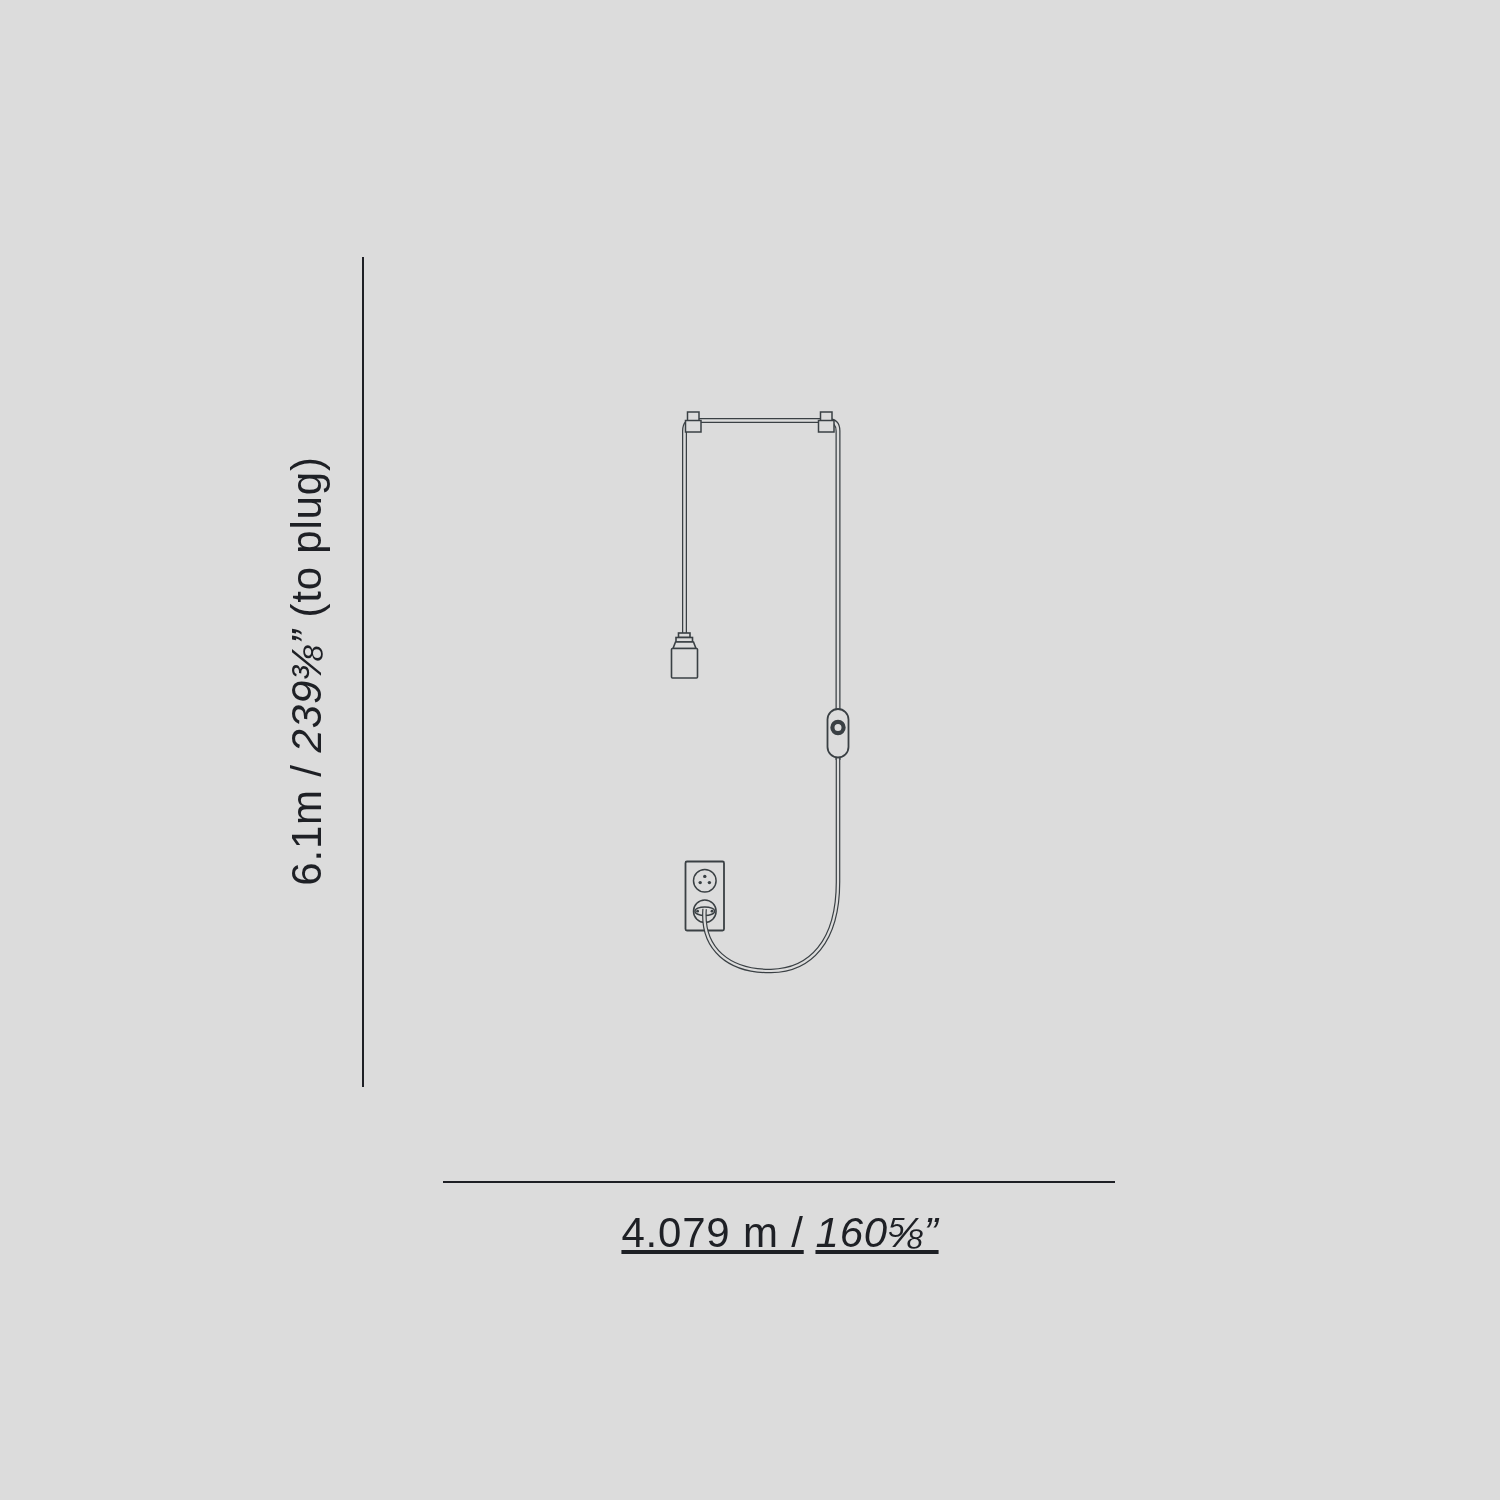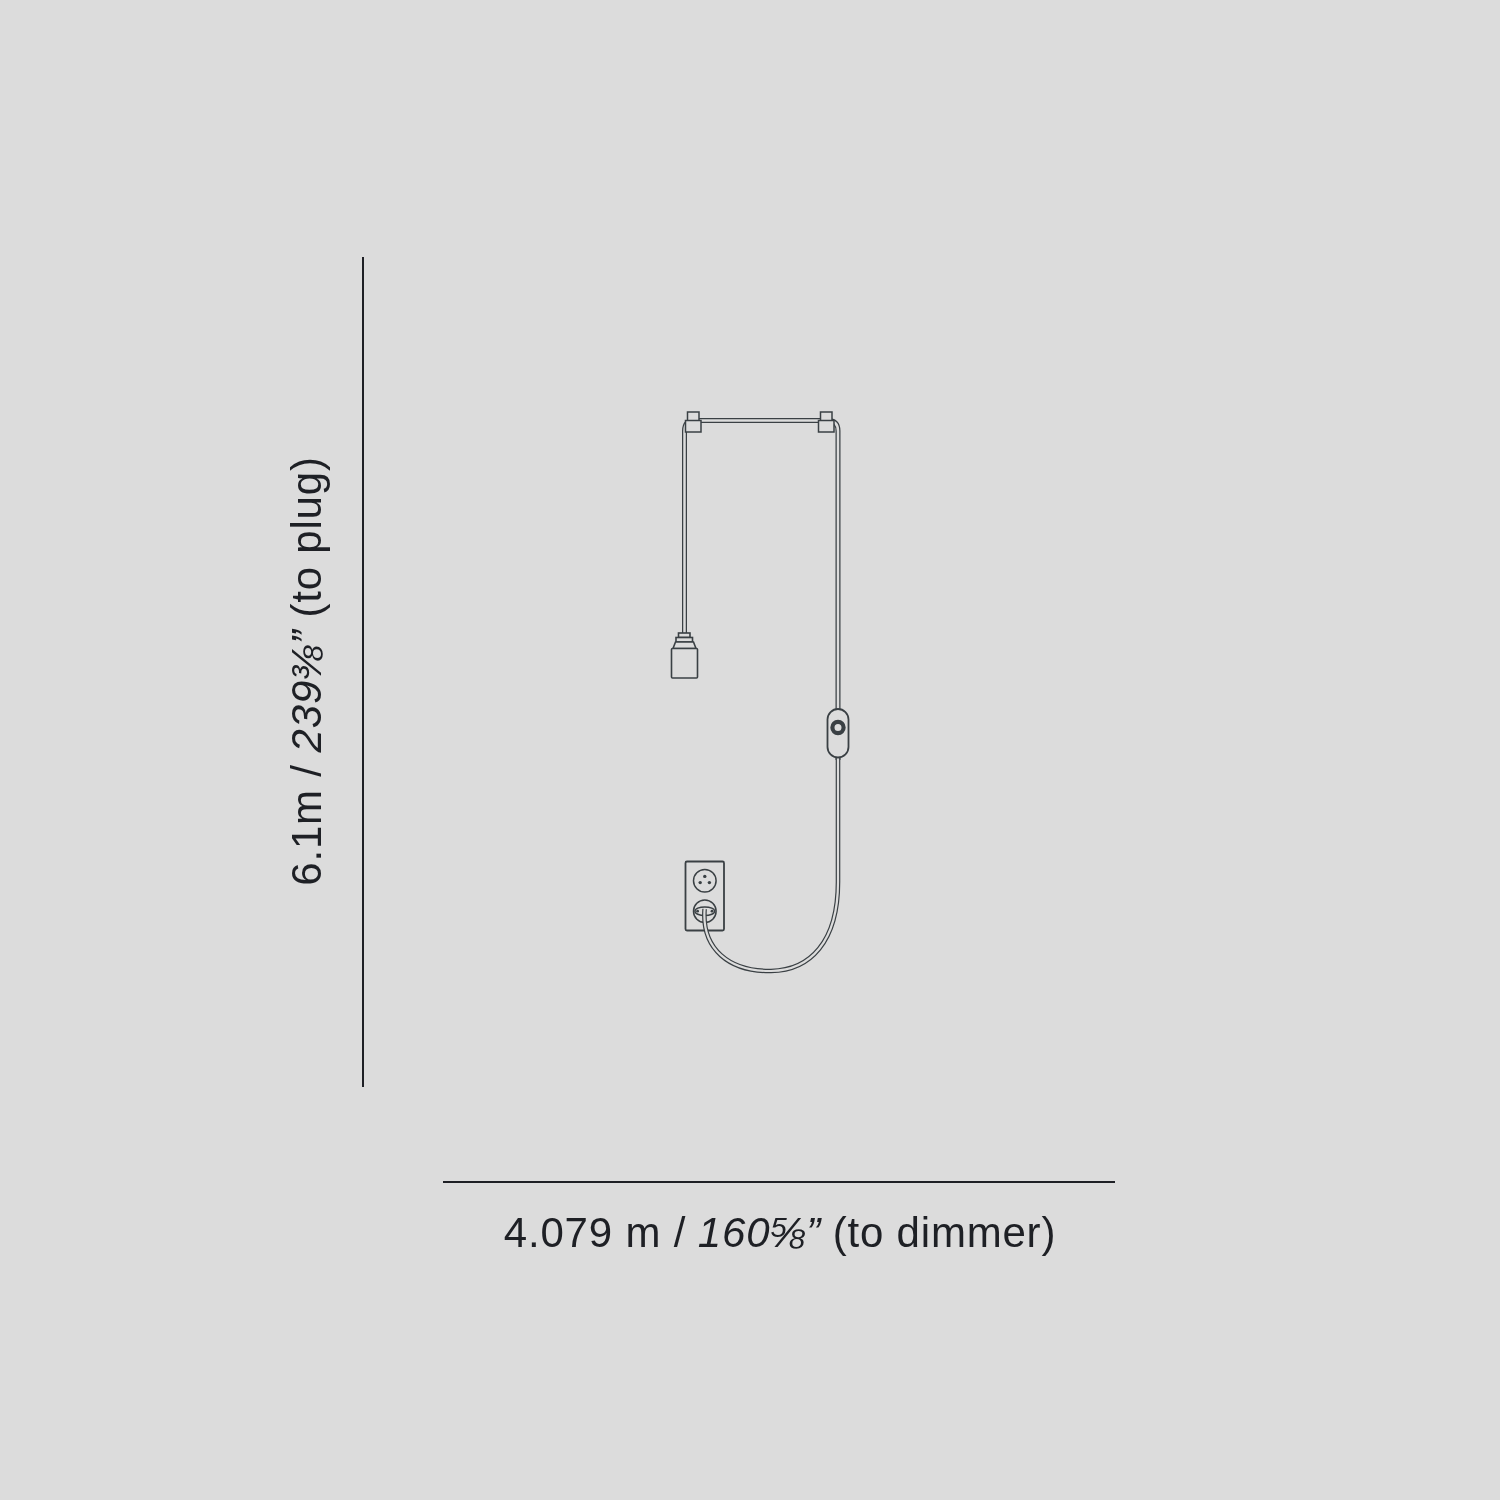--- a/index.html
+++ b/index.html
@@ -42,20 +42,21 @@
   }
   .dim-label .imperial{font-style:italic;}
   .label-v{
     left:307px;top:671px;
     transform:translate(-50%,-50%) rotate(-90deg);
     transform-origin:center center;
   }
   .label-h{
     left:780px;top:1233px;
     transform:translate(-50%,-50%);
+    text-decoration:underline;
   }
   svg.drawing{
     position:absolute;
     left:640px;top:390px;
     width:260px;height:610px;
     color:var(--line);
   }
   svg.drawing *{vector-effect:none;}
 </style>
 </head>
@@ -67,21 +68,20 @@
   <div class="dim-label label-v">
     <span class="metric">6.1m /</span>
     <span class="imperial">239⅜”</span>
     <span class="suffix">(to plug)</span>
   </div>
 
   <div class="dim-line-h"></div>
   <div class="dim-label label-h">
     <span class="metric">4.079 m /</span>
     <span class="imperial">160⅝”</span>
-    <span class="suffix">(to dimmer)</span>
   </div>
 
   <svg class="drawing" viewBox="640 390 260 610">
 
     <g>
       <path d="M 684.5 641 L 684.5 431 Q 684.5 420.5 695 420.5 L 827.5 420.5 Q 838 420.5 838 431 L 838 760" fill="none" stroke="currentColor" stroke-width="5"></path>
       <path d="M 684.5 641 L 684.5 431 Q 684.5 420.5 695 420.5 L 827.5 420.5 Q 838 420.5 838 431 L 838 760" fill="none" stroke="var(--bg)" stroke-width="2.5"></path>
     </g>
 
     <g fill="var(--bg)" stroke="currentColor" stroke-width="1.5">

